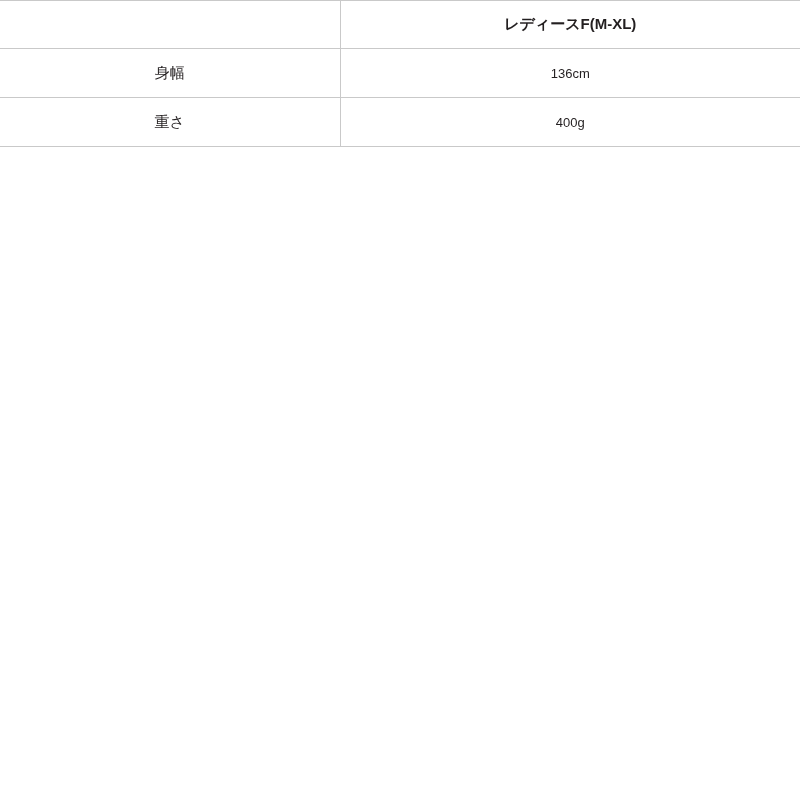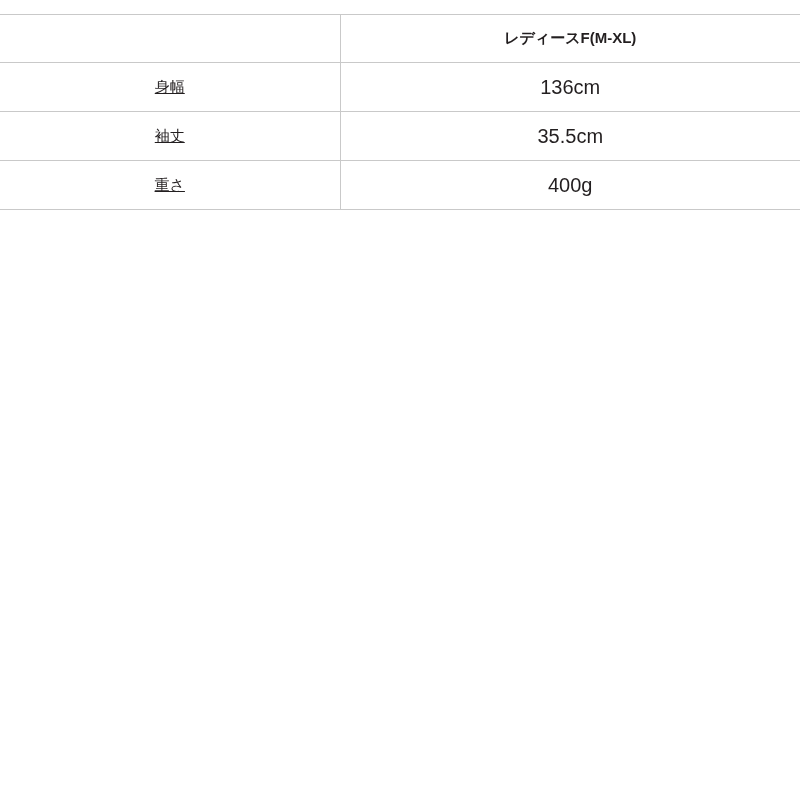--- a/index.html
+++ b/index.html
@@ -49,29 +49,28 @@
   table.size-table thead th {
     font-weight: bold;
     font-size: 15px;
     height: 48px;
   }
   table.size-table thead th.corner-cell {
     border-right: 1px solid #c9c9c9;
   }
   table.size-table tbody td.label-cell {
     font-size: 15px;
-    text-decoration: underline;
   }
   table.size-table tbody td.value-cell {
-    font-size: 20px;
+    font-size: 13px;
   }
   .table-wrap {
     position: absolute;
     left: 0;
-    top: 14px;
+    top: 0;
     width: 800px;
   }
 </style>
 </head>
 <body>
 
 <div class="page">
   <div class="table-wrap">
     <table class="size-table">
       <colgroup>
@@ -83,23 +82,19 @@
           <th class="corner-cell"></th>
           <th class="size-col-header">レディースF(M-XL)</th>
         </tr>
       </thead>
       <tbody>
         <tr>
           <td class="label-cell">身幅</td>
           <td class="value-cell">136cm</td>
         </tr>
         <tr>
-          <td class="label-cell">袖丈</td>
-          <td class="value-cell">35.5cm</td>
-        </tr>
-        <tr>
           <td class="label-cell">重さ</td>
           <td class="value-cell">400g</td>
         </tr>
       </tbody>
     </table>
   </div>
 </div>
 
 </body></html>

